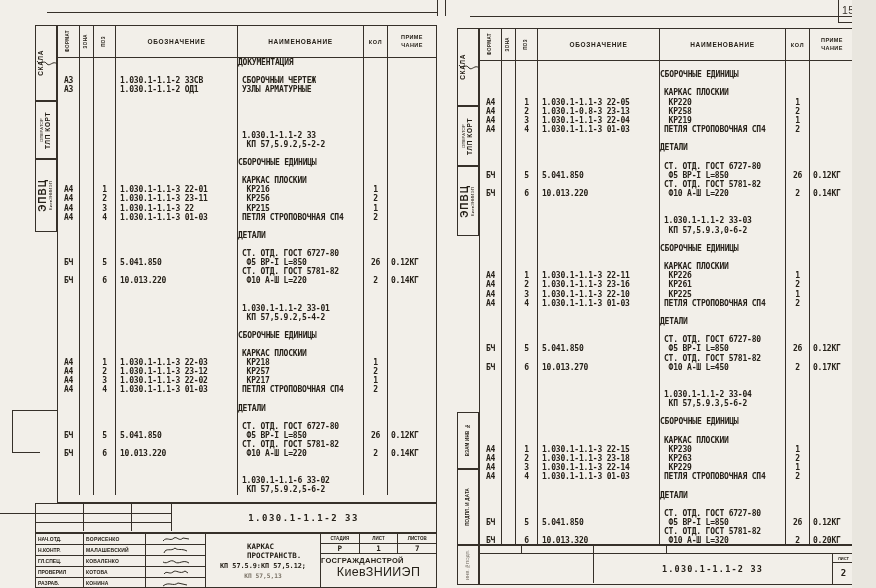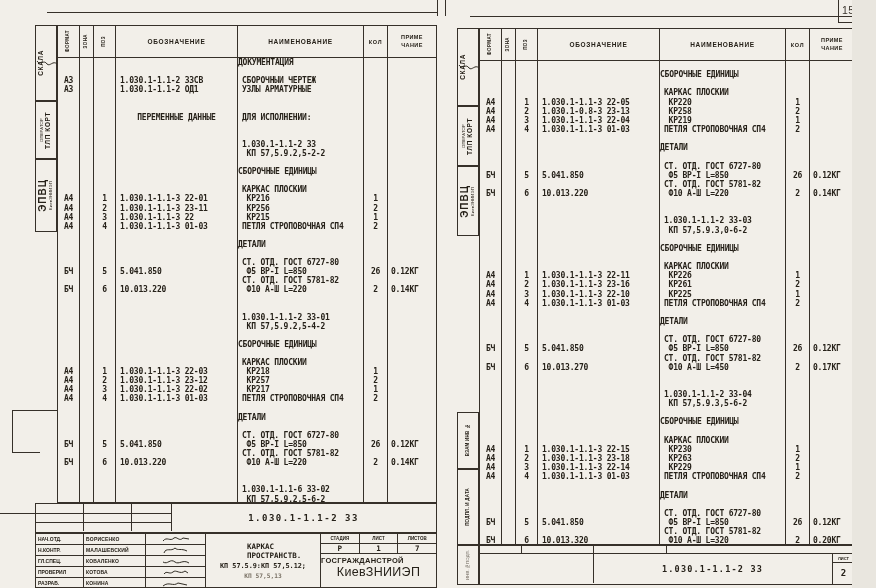--- a/index.html
+++ b/index.html
@@ -195,29 +195,20 @@
           <div class="cn"></div>
           <div class="cq"></div>
           <div class="co"></div>
         </div>
         <div class="trow">
           <div class="cf"></div>
           <div class="cz"></div>
           <div class="cp"></div>
           <div class="cd"></div>
           <div class="cn"></div>
-          <div class="cq"></div>
-          <div class="co"></div>
-        </div>
-        <div class="trow ctr">
-          <div class="cf"></div>
-          <div class="cz"></div>
-          <div class="cp"></div>
-          <div class="cd">ПЕРЕМЕННЫЕ ДАННЫЕ</div>
-          <div class="cn">ДЛЯ ИСПОЛНЕНИЙ:</div>
           <div class="cq"></div>
           <div class="co"></div>
         </div>
         <div class="trow">
           <div class="cf"></div>
           <div class="cz"></div>
           <div class="cp"></div>
           <div class="cd"></div>
           <div class="cn"></div>
           <div class="cq"></div>

